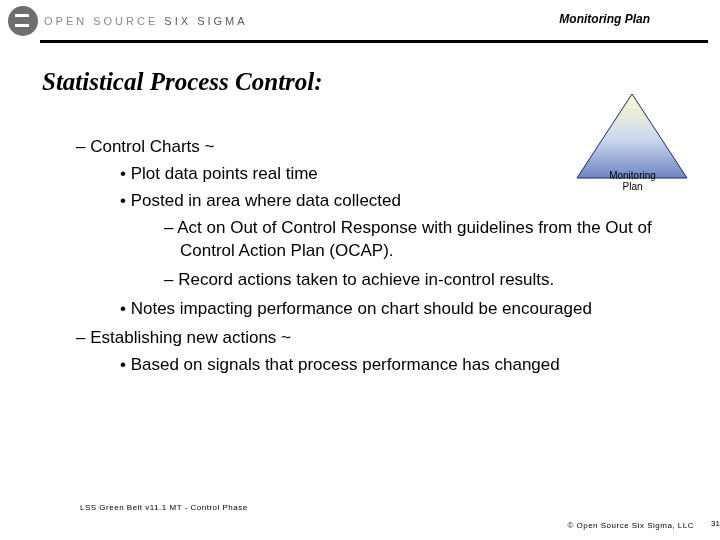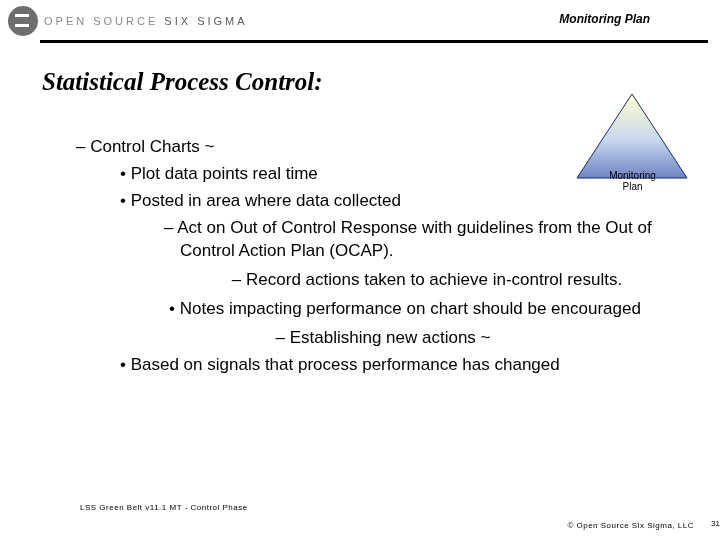--- a/index.html
+++ b/index.html
@@ -18,21 +18,21 @@
   .header-rule { position: absolute; left: 40px; right: 12px; top: 40px; height: 3px; background: #000; }
 
   .section-title { position: absolute; left: 42px; top: 68px; font-size: 25px; font-style: italic; font-weight: bold; font-family: "Times New Roman", Times, serif; }
 
   .content { position: absolute; left: 42px; top: 108px; right: 30px; font-size: 17px; line-height: 1.35; }
   .l1 { margin-left: 34px; text-indent: -16px; padding-left: 16px; margin-bottom: 4px; margin-top: 28px; }
   .l2 { margin-left: 78px; text-indent: -14px; padding-left: 14px; margin-bottom: 4px; }
   .l3 { margin-left: 122px; text-indent: -16px; padding-left: 16px; margin-bottom: 4px; }
   .dash::before { content: "– "; }
   .dot::before  { content: "• "; }
-  .gap { margin-top: 6px; text-align: center; }
+  .gap { margin-top: 6px; }
 
   .tri-wrap { position: absolute; right: 30px; top: 92px; width: 115px; height: 90px; }
   .tri-label { position: absolute; width: 100%; text-align: center; top: 46px; font-size: 10px; line-height: 1.1; margin-top: 32px; }
 
   .footer { position: absolute; left: 0; right: 0; bottom: 10px; height: 20px; font-size: 8px; color: #000; }
   .footer-left  { position: absolute; left: 40px;  bottom: 18px; letter-spacing: 0.5px; margin-left: 40px; }
   .footer-page  { position: absolute; left: 0; right: 0; text-align: right; bottom: 2px; }
   .footer-right { position: absolute; right: 26px; bottom: 0; letter-spacing: 0.5px; }
 </style>
 </head>

